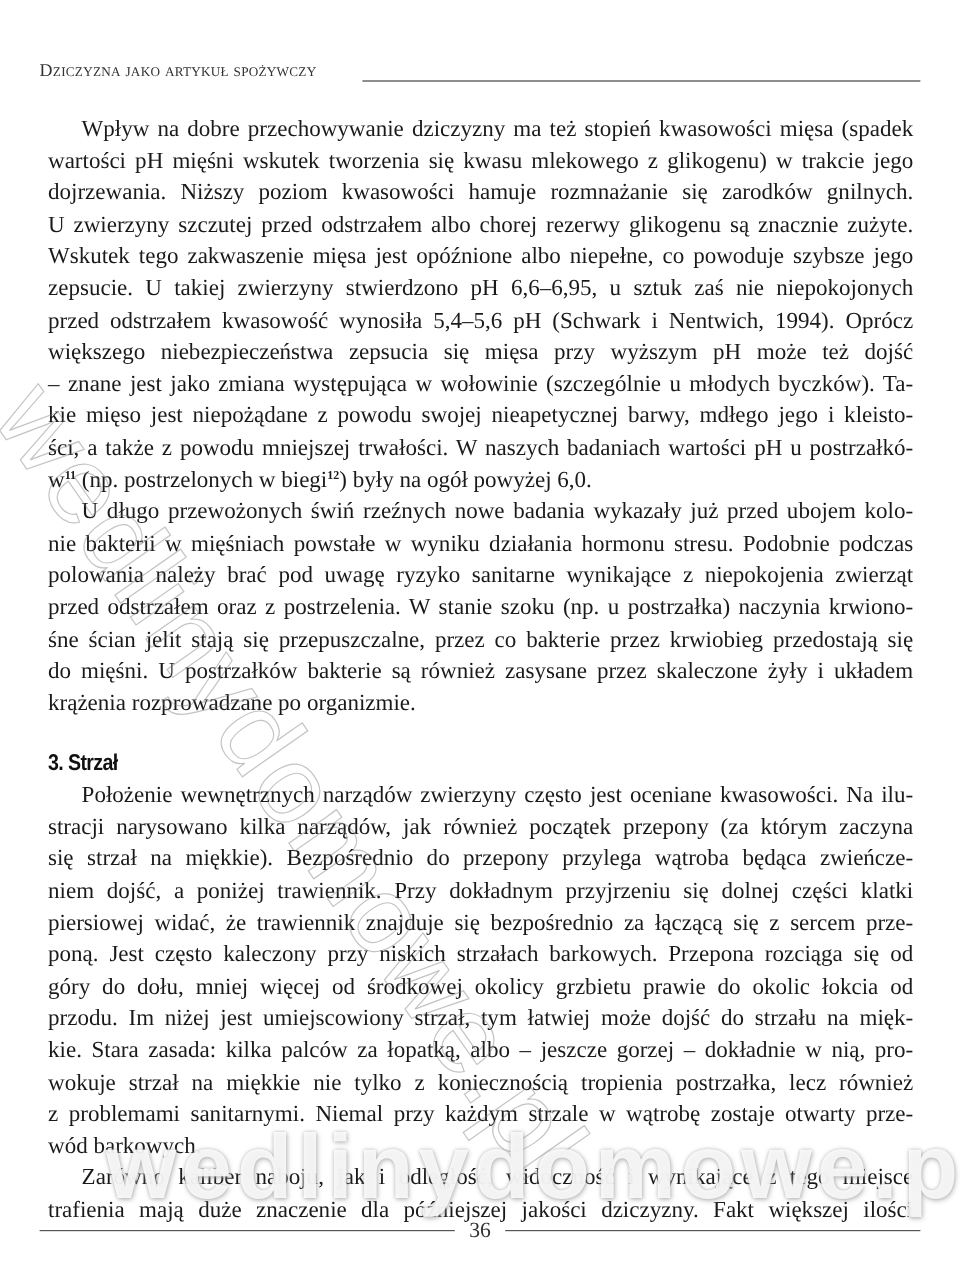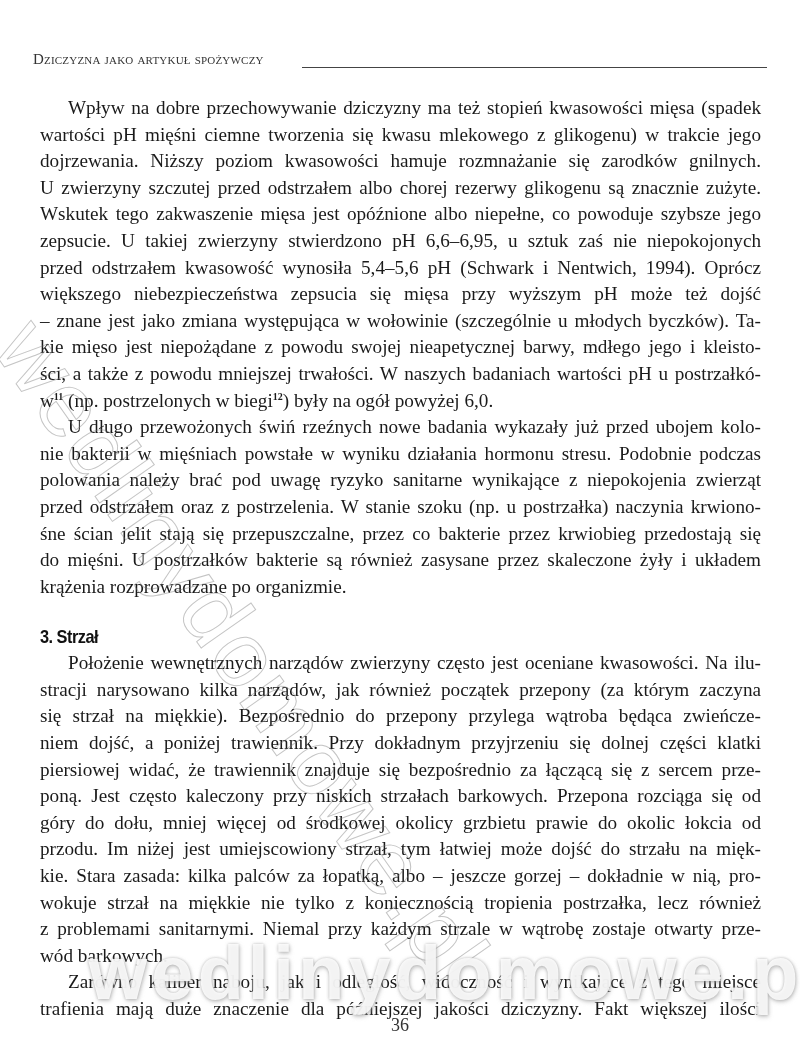--- a/index.html
+++ b/index.html
@@ -81,21 +81,20 @@
       color: #111;
     }
     .page-footer {
       position: absolute;
       left: 33px;
       top: 1012px;
       width: 734px;
       height: 26px;
       display: flex;
       align-items: center;
-      flex-direction: column;
     }
     .page-footer .rule {
       flex: 1;
       border-top: 1.5px solid #555;
     }
     .page-footer .num {
       font-family: "Liberation Serif", serif;
       font-size: 18px;
       color: #333;
       padding: 0 12px;
@@ -136,21 +135,21 @@
 
 <div class="running-header">
   <span class="title">Dziczyzna jako artykuł spożywczy</span>
   <span class="rule"></span>
 </div>
 
 <div class="body-text">
 
   <p class="para">
     <span class="line first">Wpływ na dobre przechowywanie dziczyzny ma też stopień kwasowości mięsa (spadek</span>
-    <span class="line">wartości pH mięśni ciemne tworzenia się kwasu mlekowego z glikogenu) w trakcie jego</span>
+    <span class="line">wartości pH mięśni wskutek tworzenia się kwasu mlekowego z glikogenu) w trakcie jego</span>
     <span class="line">dojrzewania. Niższy poziom kwasowości hamuje rozmnażanie się zarodków gnilnych.</span>
     <span class="line">U zwierzyny szczutej przed odstrzałem albo chorej rezerwy glikogenu są znacznie zużyte.</span>
     <span class="line">Wskutek tego zakwaszenie mięsa jest opóźnione albo niepełne, co powoduje szybsze jego</span>
     <span class="line">zepsucie. U takiej zwierzyny stwierdzono pH 6,6–6,95, u sztuk zaś nie niepokojonych</span>
     <span class="line">przed odstrzałem kwasowość wynosiła 5,4–5,6 pH (Schwark i Nentwich, 1994). Oprócz</span>
     <span class="line">większego niebezpieczeństwa zepsucia się mięsa przy wyższym pH może też dojść</span>
     <span class="line">– znane jest jako zmiana występująca w wołowinie (szczególnie u młodych byczków). Ta-</span>
     <span class="line">kie mięso jest niepożądane z powodu swojej nieapetycznej barwy, mdłego jego i kleisto-</span>
     <span class="line">ści, a także z powodu mniejszej trwałości. W naszych badaniach wartości pH u postrzałkó-</span>
     <span class="line last"><span>w</span><sup>11</sup><span> (np. postrzelonych w biegi</span><sup>12</sup><span>) były na ogół powyżej 6,0.</span></span>

